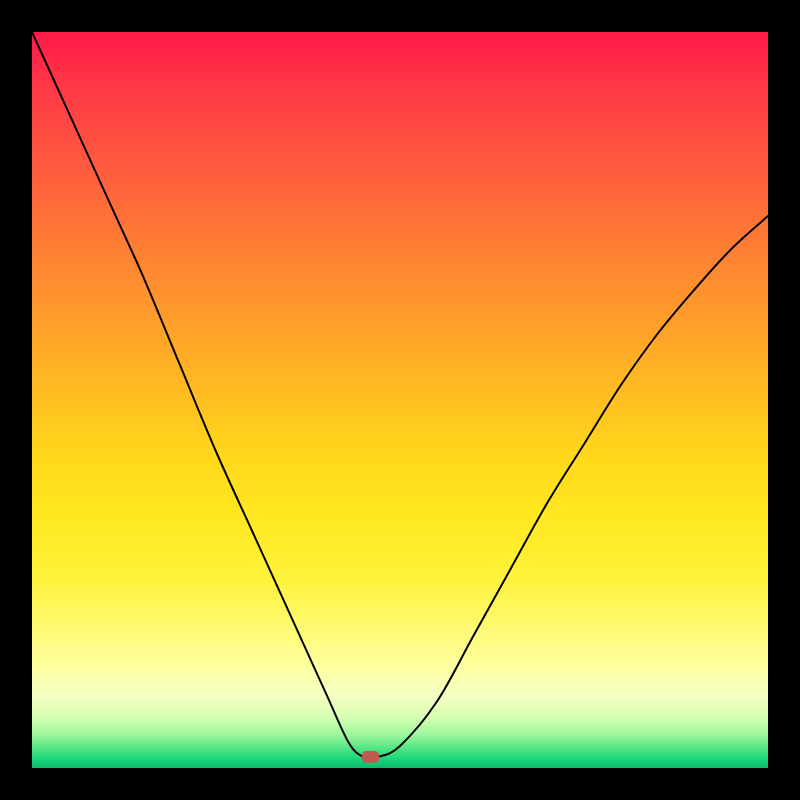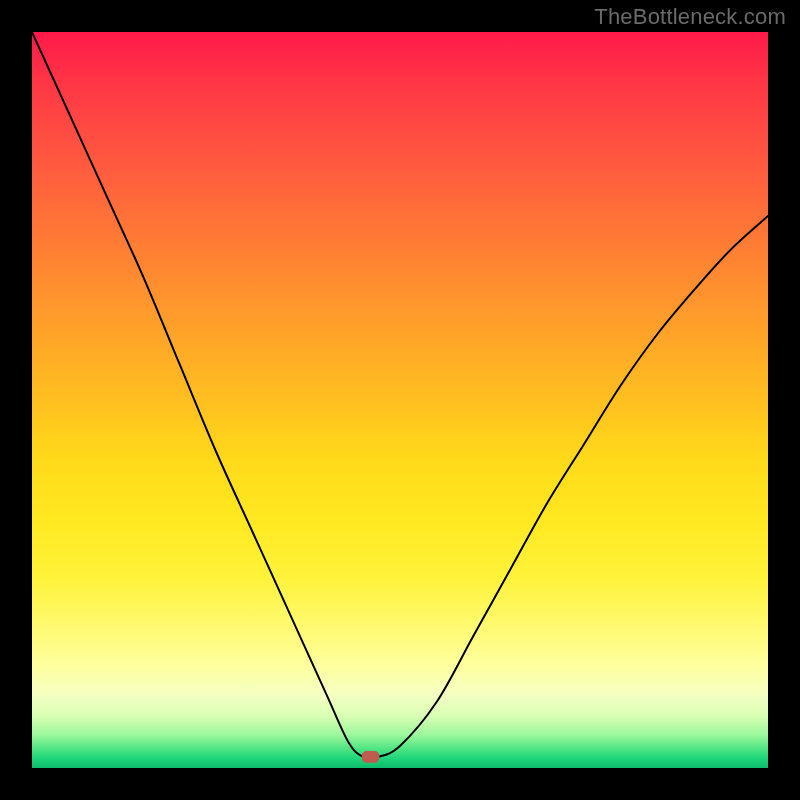--- a/index.html
+++ b/index.html
@@ -69,21 +69,20 @@
     font-size: 22px;
     letter-spacing: 0.2px;
     font-weight: 500;
   }
 </style>
 </head>
 <body>
 
 <div class="frame">
 
-  <div class="watermark">TheBottleneck.com</div>
 
   <div class="plot-area">
     <div class="gradient"></div>
 
     <svg class="curve-svg" viewBox="0 0 736 736" preserveAspectRatio="none">
       <g>
         <path id="curve-path" fill="none" stroke="#000000" stroke-width="2" stroke-linecap="round" stroke-linejoin="round" d="M 0.00 0.00 C 6.13 13.49, 24.53 53.97, 36.80 80.96 C 49.07 107.95, 61.33 134.93, 73.60 161.92 C 85.87 188.91, 98.13 214.67, 110.40 242.88 C 122.67 271.09, 134.93 301.76, 147.20 331.20 C 159.47 360.64, 171.73 391.31, 184.00 419.52 C 196.27 447.73, 208.53 473.49, 220.80 500.48 C 233.07 527.47, 245.33 554.45, 257.60 581.44 C 269.87 608.43, 284.59 640.93, 294.40 662.40 C 304.21 683.87, 310.35 699.81, 316.48 710.24 C 322.61 720.67, 326.29 722.51, 331.20 724.96 C 336.11 727.41, 339.79 726.80, 345.92 724.96 C 352.05 723.12, 358.19 723.12, 368.00 713.92 C 377.81 704.72, 392.53 688.16, 404.80 669.76 C 417.07 651.36, 429.33 625.60, 441.60 603.52 C 453.87 581.44, 466.13 559.36, 478.40 537.28 C 490.67 515.20, 502.93 491.89, 515.20 471.04 C 527.47 450.19, 539.73 431.79, 552.00 412.16 C 564.27 392.53, 576.53 371.68, 588.80 353.28 C 601.07 334.88, 613.33 317.71, 625.60 301.76 C 637.87 285.81, 650.13 271.71, 662.40 257.60 C 674.67 243.49, 686.93 229.39, 699.20 217.12 C 711.47 204.85, 729.87 189.52, 736.00 184.00"></path>
       </g>
       <g>
         <rect id="marker-rect" rx="5" ry="5" x="329.73" y="719.07" width="17.66" height="11.78" fill="#c05b4f"></rect>

